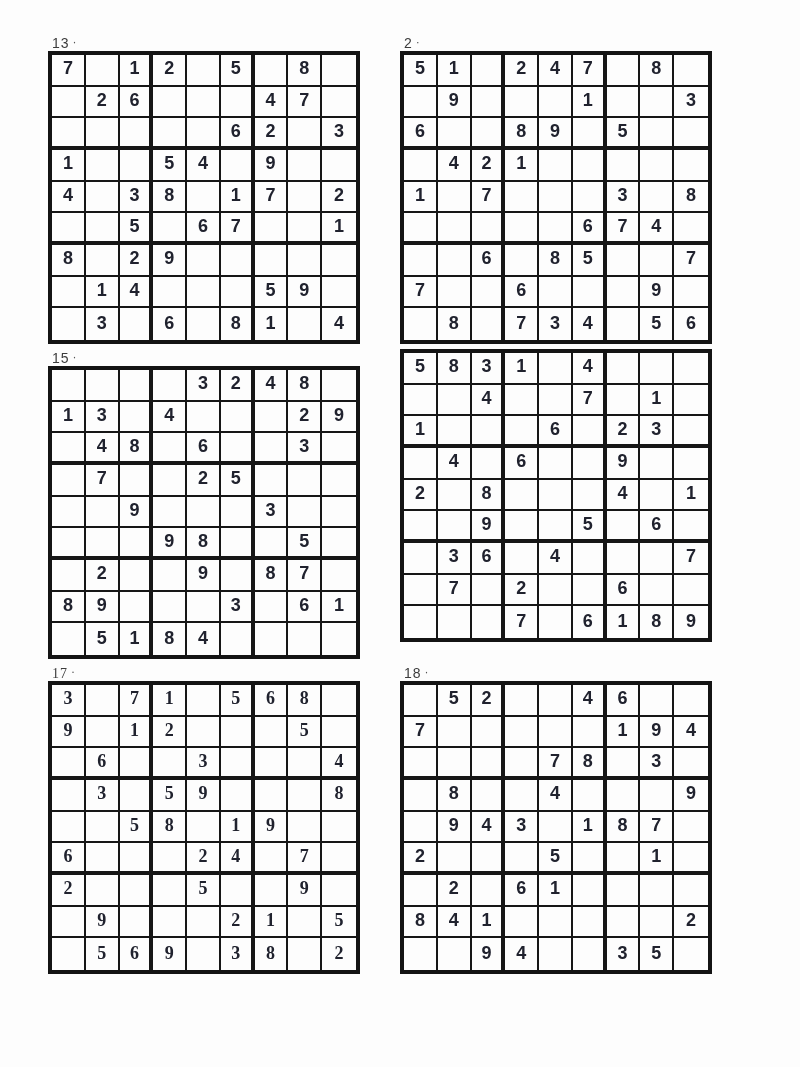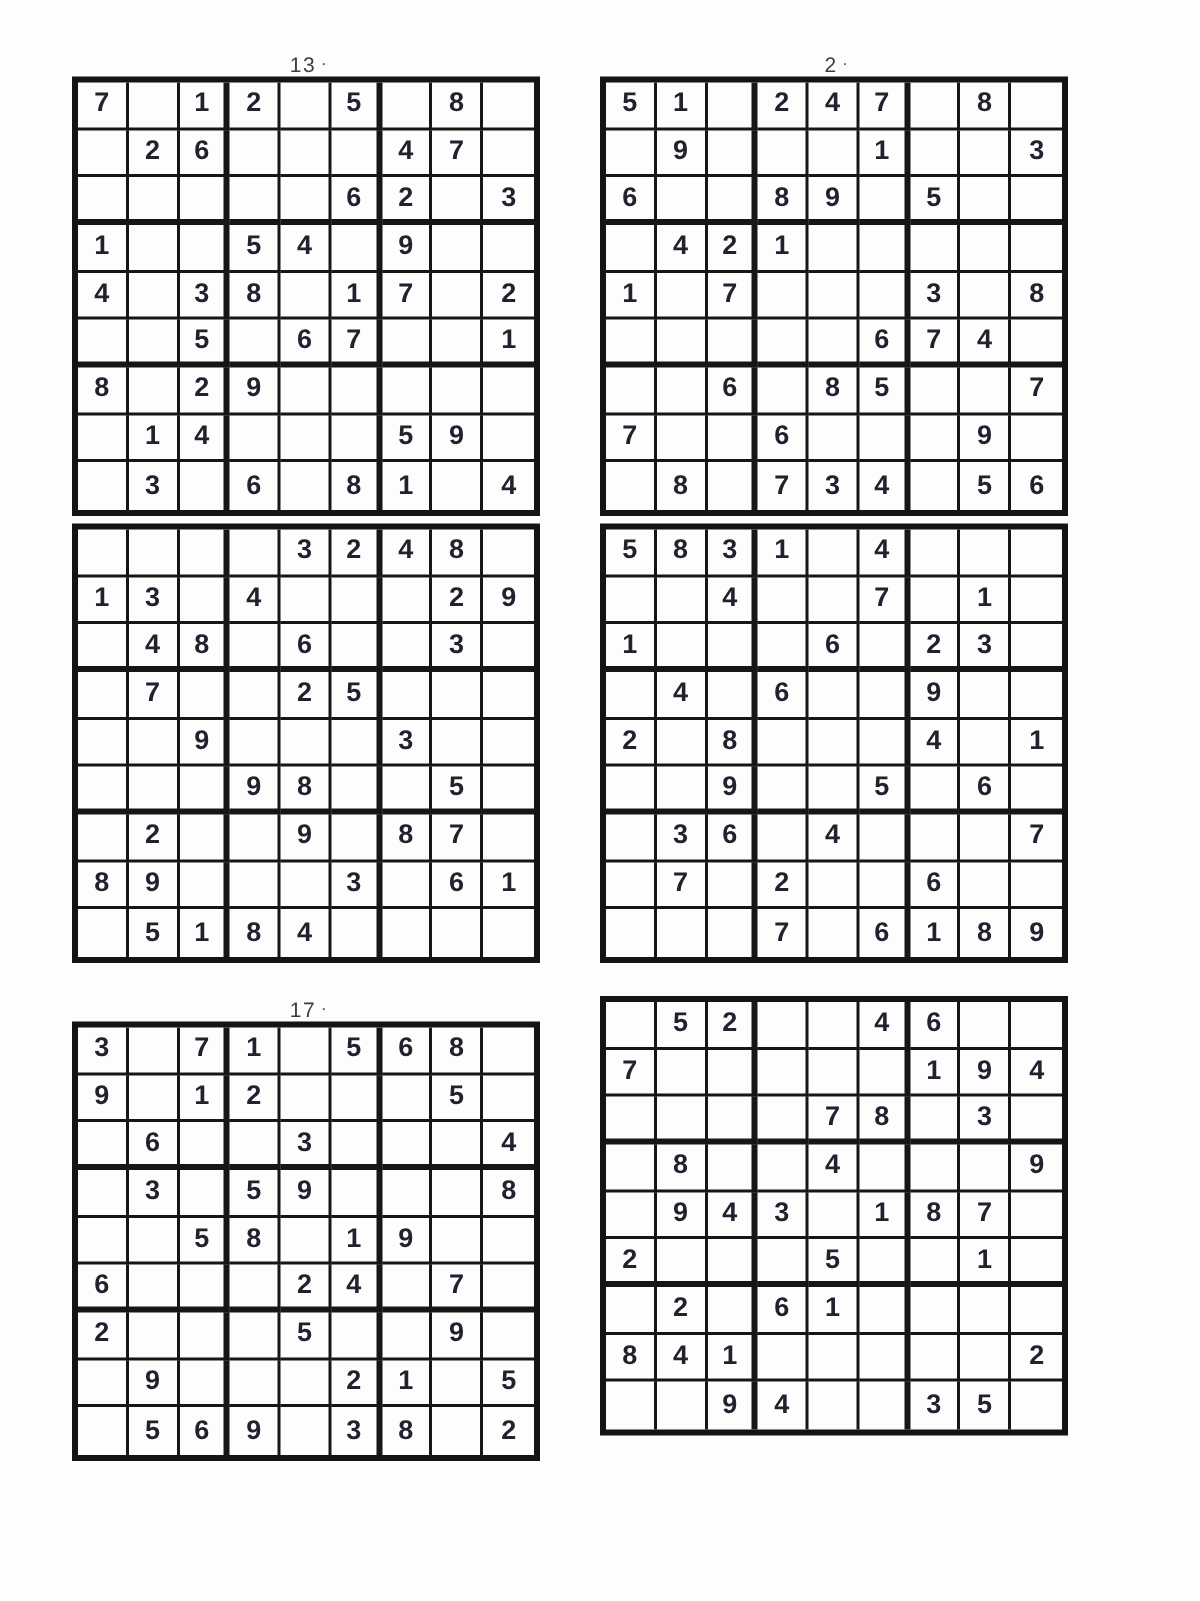--- a/index.html
+++ b/index.html
@@ -22,21 +22,20 @@
   }
   .puzzle-label {
     height: 16px;
     line-height: 16px;
     font-size: 14px;
     font-weight: 500;
     color: #3c3c3c;
     letter-spacing: 1px;
     margin-bottom: 1px;
     padding-left: 4px;
-    text-align: center;
   }
   .puzzle-label .dot {
     font-size: 12px;
     vertical-align: 2px;
     margin-left: 3px;
     color: #555;
   }
   .sudoku {
     display: grid;
     grid-template-columns: repeat(9, 1fr);
@@ -61,21 +60,21 @@
   }
   .cell.thickR { border-right-width: 4px; }
   .cell.thickB { border-bottom-width: 4px; }
   .cell.lastC  { border-right: none; }
   .cell.lastR  { border-bottom: none; }
   
   .pos-0 { left: 48px;  top: 34px;  }
   .pos-1 { left: 400px; top: 34px;  }
   .pos-2 { left: 48px;  top: 349px; }
   .pos-3 { left: 400px; top: 349px; }
-  .pos-4 { left: 48px;  top: 664px; }
+  .pos-4 { left: 48px;  top: 664px; font-family: Liberation Serif, serif; }
   .pos-5 { left: 400px; top: 664px; }
 </style>
 </head>
 <body>
 
 <div class="page">
 
   <section class="puzzle pos-0">
     <div class="puzzle-label"><span>13</span><span class="dot">·</span></div>
     <div class="sudoku">
@@ -244,20 +243,21 @@
         <div class="cell lastR">7</div>
         <div class="cell lastR">3</div>
         <div class="cell thickR lastR">4</div>
         <div class="cell lastR"></div>
         <div class="cell lastR">5</div>
         <div class="cell lastC lastR">6</div>
       </div>
   </section>
 
   <section class="puzzle pos-2">
+    <div class="puzzle-label"><span>15</span><span class="dot">·</span></div>
     <div class="sudoku">
         <div class="cell"></div>
         <div class="cell"></div>
         <div class="cell thickR"></div>
         <div class="cell"></div>
         <div class="cell">3</div>
         <div class="cell thickR">2</div>
         <div class="cell">4</div>
         <div class="cell">8</div>
         <div class="cell lastC"></div>
@@ -503,20 +503,21 @@
         <div class="cell lastR">9</div>
         <div class="cell lastR"></div>
         <div class="cell thickR lastR">3</div>
         <div class="cell lastR">8</div>
         <div class="cell lastR"></div>
         <div class="cell lastC lastR">2</div>
       </div>
   </section>
 
   <section class="puzzle pos-5">
+    <div class="puzzle-label"><span>18</span><span class="dot">·</span></div>
     <div class="sudoku">
         <div class="cell"></div>
         <div class="cell">5</div>
         <div class="cell thickR">2</div>
         <div class="cell"></div>
         <div class="cell"></div>
         <div class="cell thickR">4</div>
         <div class="cell">6</div>
         <div class="cell"></div>
         <div class="cell lastC"></div>

